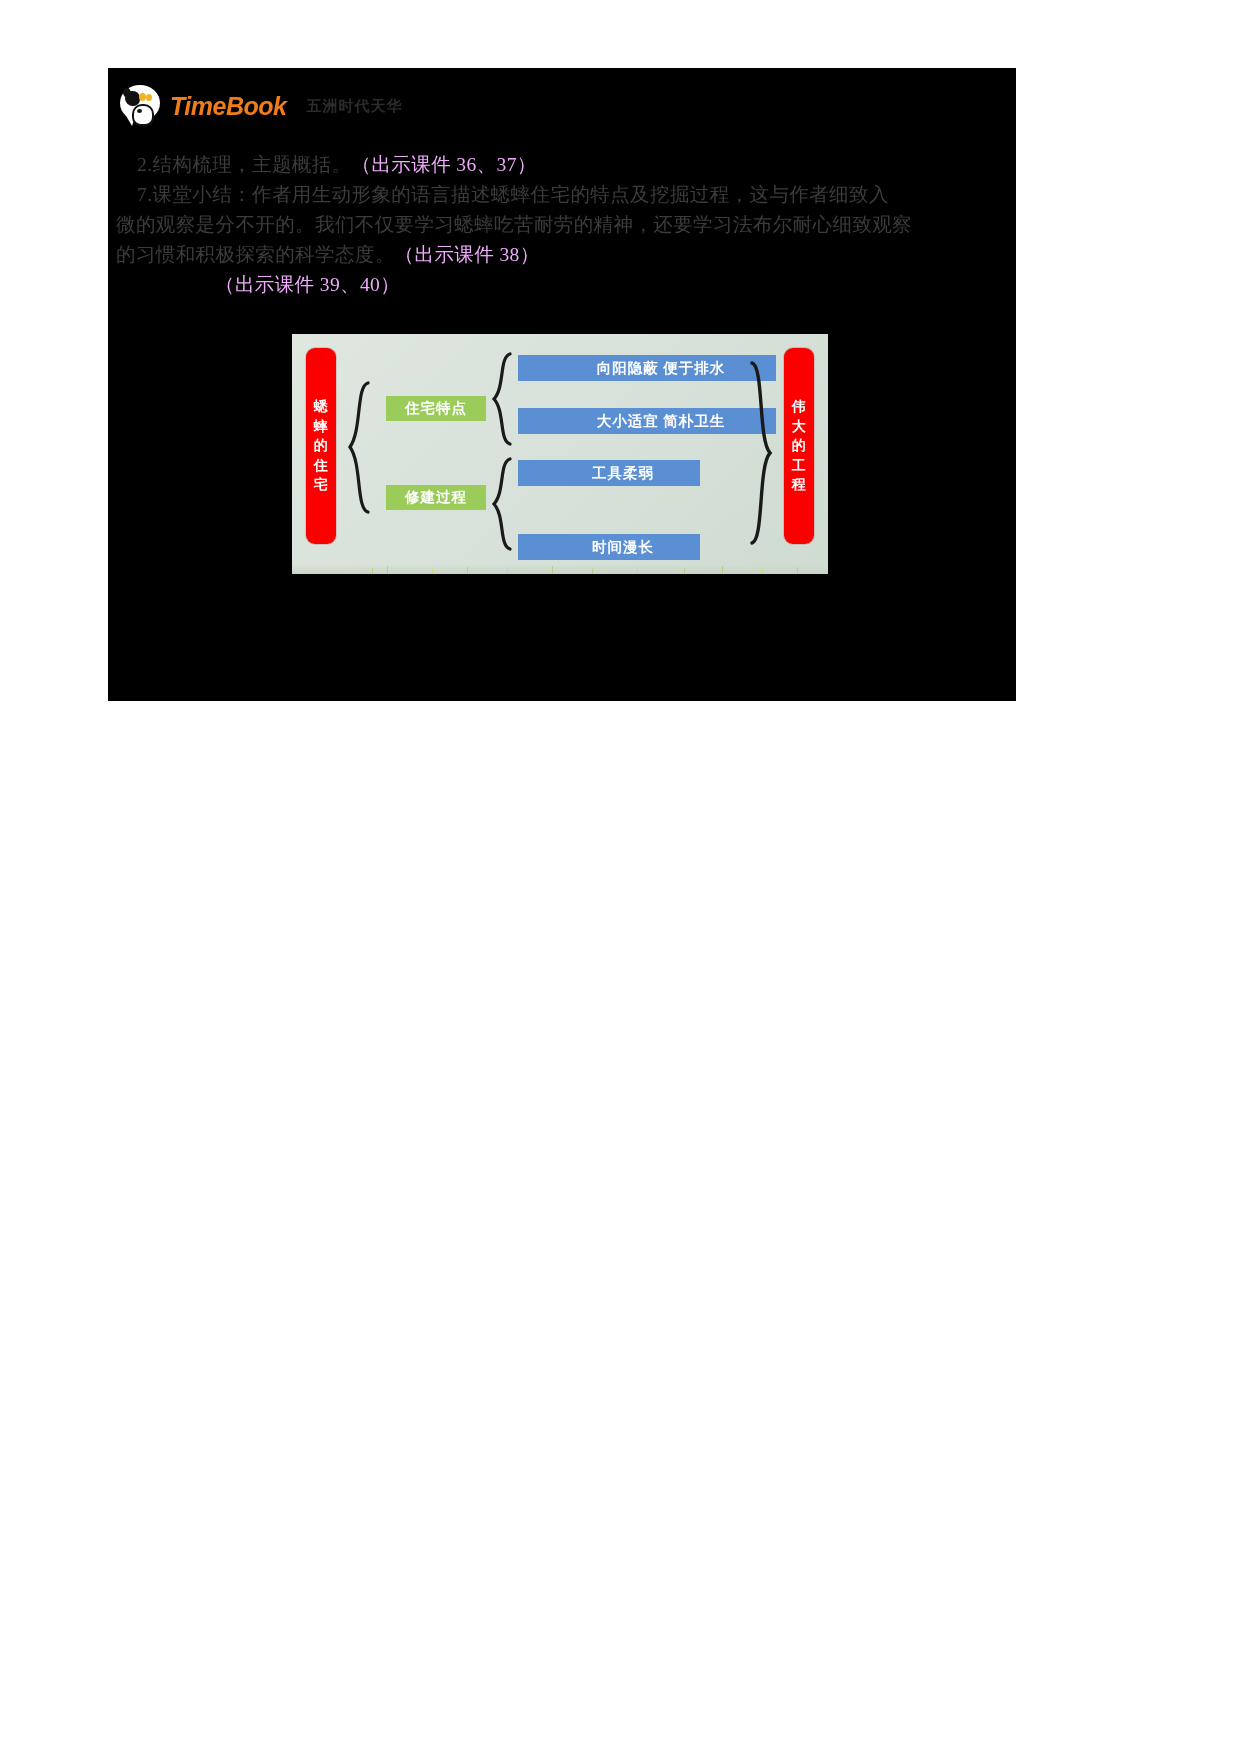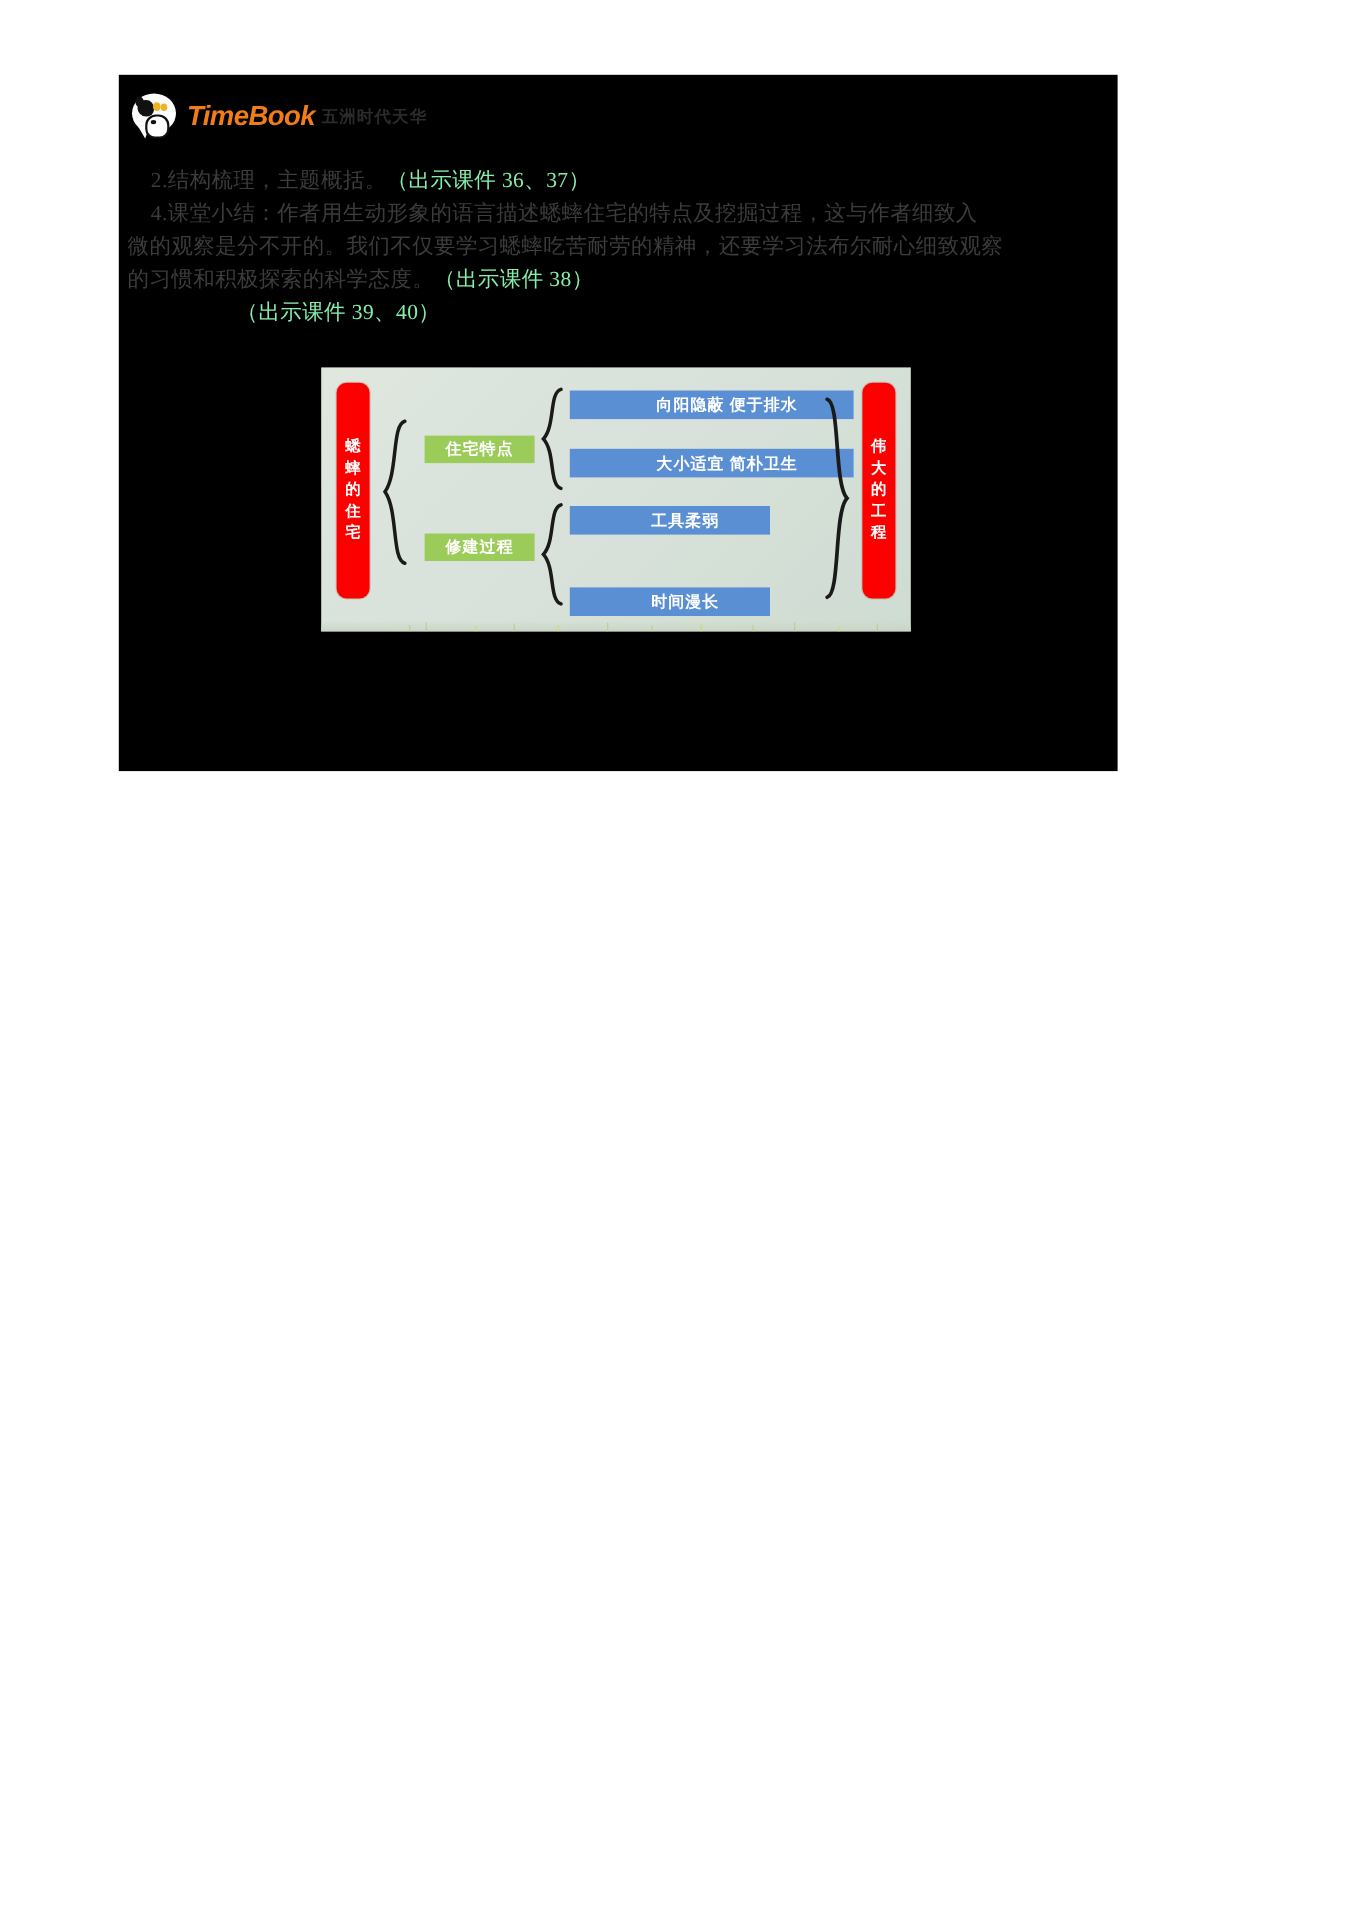--- a/index.html
+++ b/index.html
@@ -118,21 +118,21 @@
   .logo-text {
     margin-left: 8px;
     font-family: "Liberation Sans", sans-serif;
     font-weight: bold;
     font-style: italic;
     font-size: 25px;
     color: #f07d1a;
     letter-spacing: -0.5px;
   }
   .logo-sub {
-    margin-left: 6px;
+    margin-left: 20px;
     font-family: "Liberation Sans", sans-serif;
     font-weight: bold;
     font-size: 15px;
     color: #2b2b2b;
     letter-spacing: 1px;
   }
 
   
   .text-block {
     position: absolute;
@@ -142,21 +142,21 @@
     color: #3c3c3c;
     font-size: 19.5px;
     line-height: 30px;
     letter-spacing: 0.4px;
   }
   .tline {
     white-space: pre;
     padding-left: 8px;
   }
   .blue {
-    color: #86efac;
+    color: #f0abfc;
   }
   .indent-center {
     padding-left: 107px;
   }
 
   
   .diagram {
     position: absolute;
     left: 184px;
     top: 266px;
@@ -271,21 +271,21 @@
       <div class="eye-b"></div>
       <div class="dog-body"></div>
       <div class="nose"></div>
     </div>
     <div class="logo-text">TimeBook</div>
     <div class="logo-sub">五洲时代天华</div>
   </div>
 
   <div class="text-block">
     <div class="tline"><span>    2.结构梳理，主题概括。</span><span class="blue">（出示课件 36、37）</span></div>
-    <div class="tline">    4.课堂小结：作者用生动形象的语言描述蟋蟀住宅的特点及挖掘过程，这与作者细致入</div>
+    <div class="tline">    7.课堂小结：作者用生动形象的语言描述蟋蟀住宅的特点及挖掘过程，这与作者细致入</div>
     <div class="tline">微的观察是分不开的。我们不仅要学习蟋蟀吃苦耐劳的精神，还要学习法布尔耐心细致观察</div>
     <div class="tline"><span>的习惯和积极探索的科学态度。</span><span class="blue">（出示课件 38）</span></div>
     <div class="tline indent-center blue">（出示课件 39、40）</div>
   </div>
 
   <div class="diagram">
 
     <div class="red-box red-left">
       <span>蟋</span>
       <span>蟀</span>

